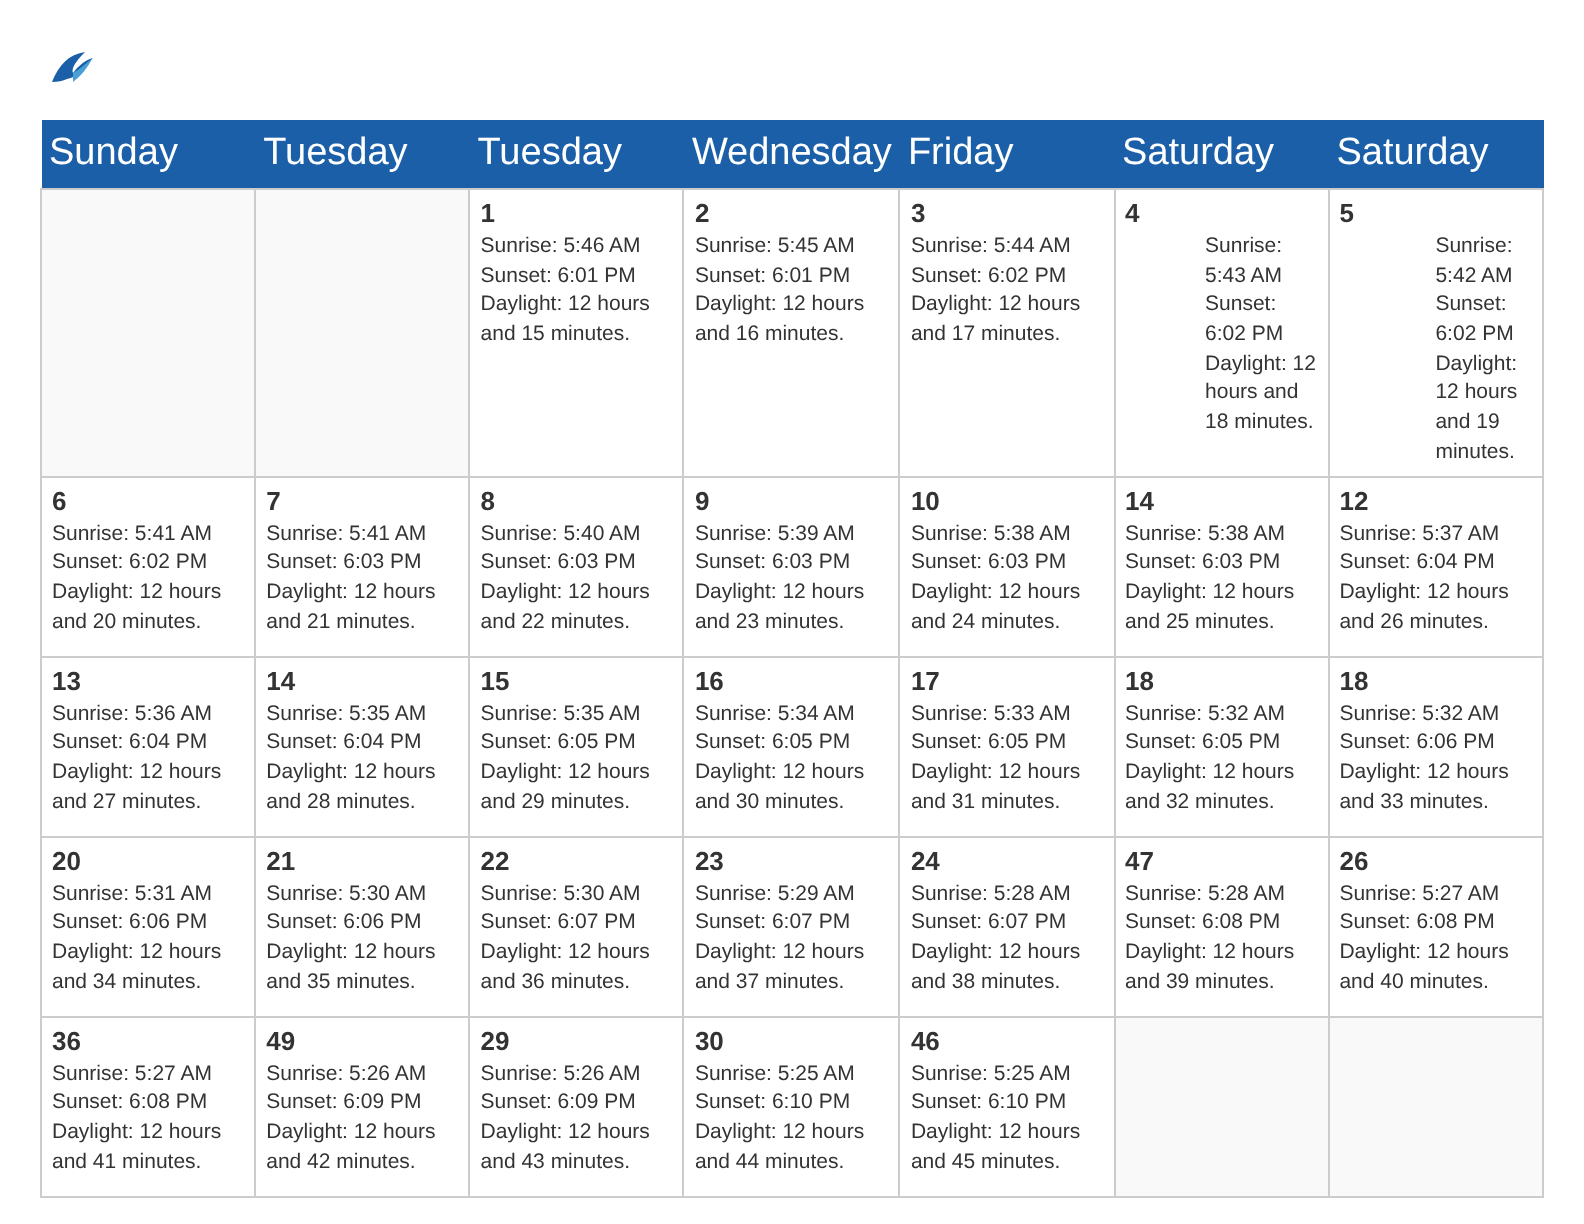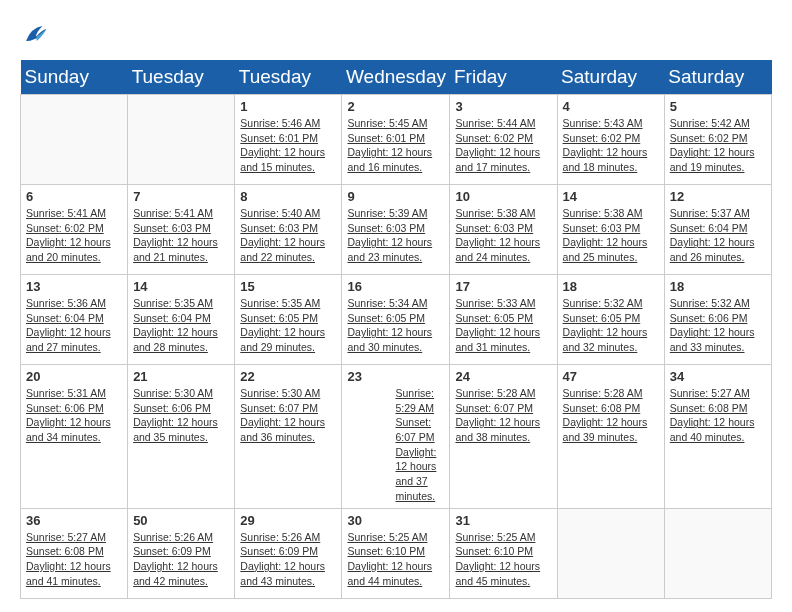--- a/index.html
+++ b/index.html
@@ -72,21 +72,20 @@
     .day-number {
       font-size: 13px;
       font-weight: bold;
       color: #333;
       margin-bottom: 2px;
     }
     .day-info {
       color: #333;
       font-size: 10.5px;
       line-height: 1.4;
-      text-decoration: underline;
     }
   </style>
 </head>
 <body>
 
 <div class="header">
   <div class="logo">
     <svg class="logo-bird" viewBox="0 0 40 40">
       <path d="M8 28 Q15 10 30 8 Q20 18 22 22 Q28 14 35 12 Q28 24 18 26 Q14 28 8 28Z" fill="#1a5fa8"></path>
       <path d="M22 22 Q26 20 35 12 Q30 22 22 28Z" fill="#4a9fd4"></path>
@@ -131,27 +130,27 @@
 Daylight: 12 hours and 16 minutes.</div>
         </td>
         <td>
           <div class="day-number">3</div>
           <div class="day-info" style="white-space: pre-line;">Sunrise: 5:44 AM
 Sunset: 6:02 PM
 Daylight: 12 hours and 17 minutes.</div>
         </td>
         <td>
           <div class="day-number">4</div>
-          <div class="day-info" style="white-space: pre-line;">Sunrise: 5:43 AM
+          <div class="day-info" style="white-space: pre-line; margin-left: 40px;">Sunrise: 5:43 AM
 Sunset: 6:02 PM
 Daylight: 12 hours and 18 minutes.</div>
         </td>
         <td>
           <div class="day-number">5</div>
-          <div class="day-info" style="white-space: pre-line;">Sunrise: 5:42 AM
+          <div class="day-info" style="white-space: pre-line; margin-left: 48px;">Sunrise: 5:42 AM
 Sunset: 6:02 PM
 Daylight: 12 hours and 19 minutes.</div>
         </td>
       </tr>
       <tr>
         <td>
           <div class="day-number">6</div>
           <div class="day-info" style="white-space: pre-line;">Sunrise: 5:41 AM
 Sunset: 6:02 PM
 Daylight: 12 hours and 20 minutes.</div>
@@ -251,70 +250,70 @@
 Daylight: 12 hours and 35 minutes.</div>
         </td>
         <td>
           <div class="day-number">22</div>
           <div class="day-info" style="white-space: pre-line;">Sunrise: 5:30 AM
 Sunset: 6:07 PM
 Daylight: 12 hours and 36 minutes.</div>
         </td>
         <td>
           <div class="day-number">23</div>
-          <div class="day-info" style="white-space: pre-line; margin-left: 48px;">Sunrise: 5:29 AM
+          <div class="day-info" style="white-space: pre-line;">Sunrise: 5:29 AM
 Sunset: 6:07 PM
 Daylight: 12 hours and 37 minutes.</div>
         </td>
         <td>
           <div class="day-number">24</div>
           <div class="day-info" style="white-space: pre-line;">Sunrise: 5:28 AM
 Sunset: 6:07 PM
 Daylight: 12 hours and 38 minutes.</div>
         </td>
         <td>
           <div class="day-number">47</div>
           <div class="day-info" style="white-space: pre-line;">Sunrise: 5:28 AM
 Sunset: 6:08 PM
 Daylight: 12 hours and 39 minutes.</div>
         </td>
         <td>
-          <div class="day-number">34</div>
+          <div class="day-number">26</div>
           <div class="day-info" style="white-space: pre-line;">Sunrise: 5:27 AM
 Sunset: 6:08 PM
 Daylight: 12 hours and 40 minutes.</div>
         </td>
       </tr>
       <tr>
         <td>
           <div class="day-number">36</div>
           <div class="day-info" style="white-space: pre-line;">Sunrise: 5:27 AM
 Sunset: 6:08 PM
 Daylight: 12 hours and 41 minutes.</div>
         </td>
         <td>
-          <div class="day-number">50</div>
+          <div class="day-number">49</div>
           <div class="day-info" style="white-space: pre-line;">Sunrise: 5:26 AM
 Sunset: 6:09 PM
 Daylight: 12 hours and 42 minutes.</div>
         </td>
         <td>
           <div class="day-number">29</div>
           <div class="day-info" style="white-space: pre-line;">Sunrise: 5:26 AM
 Sunset: 6:09 PM
 Daylight: 12 hours and 43 minutes.</div>
         </td>
         <td>
           <div class="day-number">30</div>
           <div class="day-info" style="white-space: pre-line;">Sunrise: 5:25 AM
 Sunset: 6:10 PM
 Daylight: 12 hours and 44 minutes.</div>
         </td>
         <td>
-          <div class="day-number">31</div>
+          <div class="day-number">46</div>
           <div class="day-info" style="white-space: pre-line;">Sunrise: 5:25 AM
 Sunset: 6:10 PM
 Daylight: 12 hours and 45 minutes.</div>
         </td>
         <td class="empty"></td>
         <td class="empty"></td>
       </tr>
     </tbody>
 </table>
 

